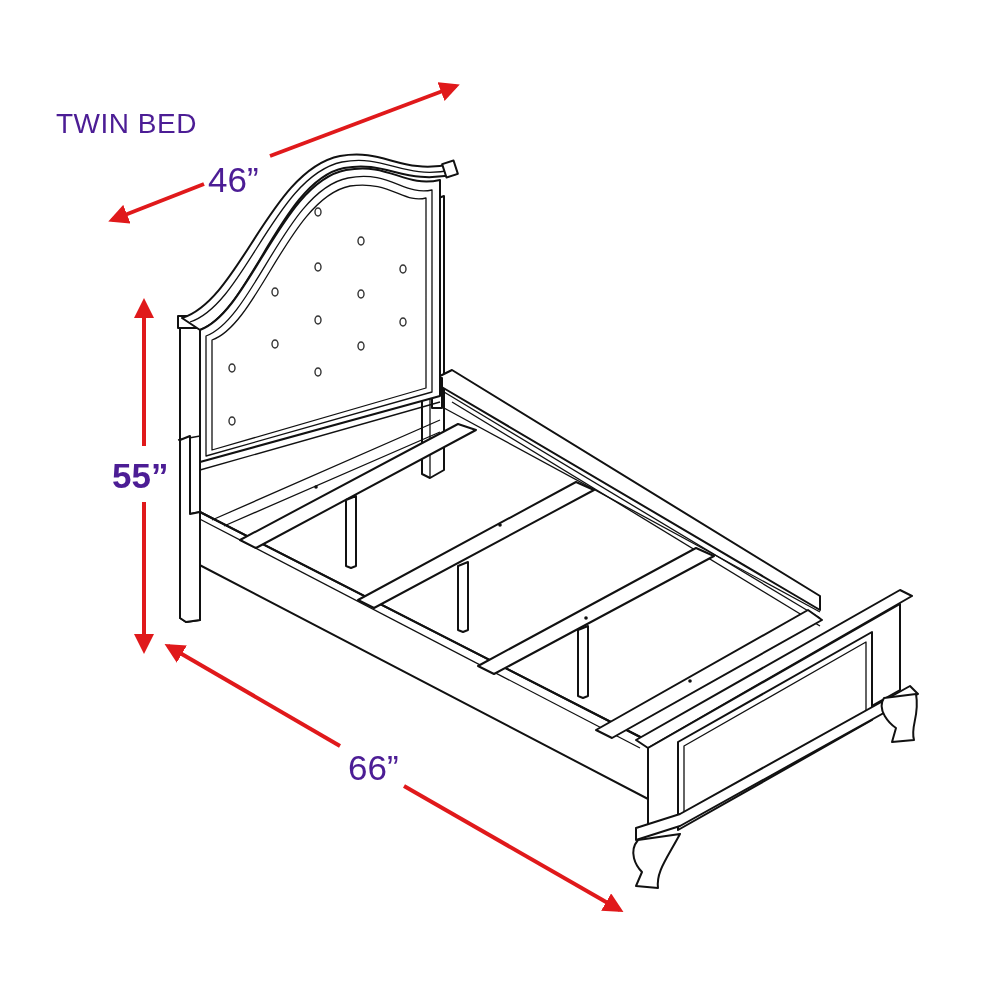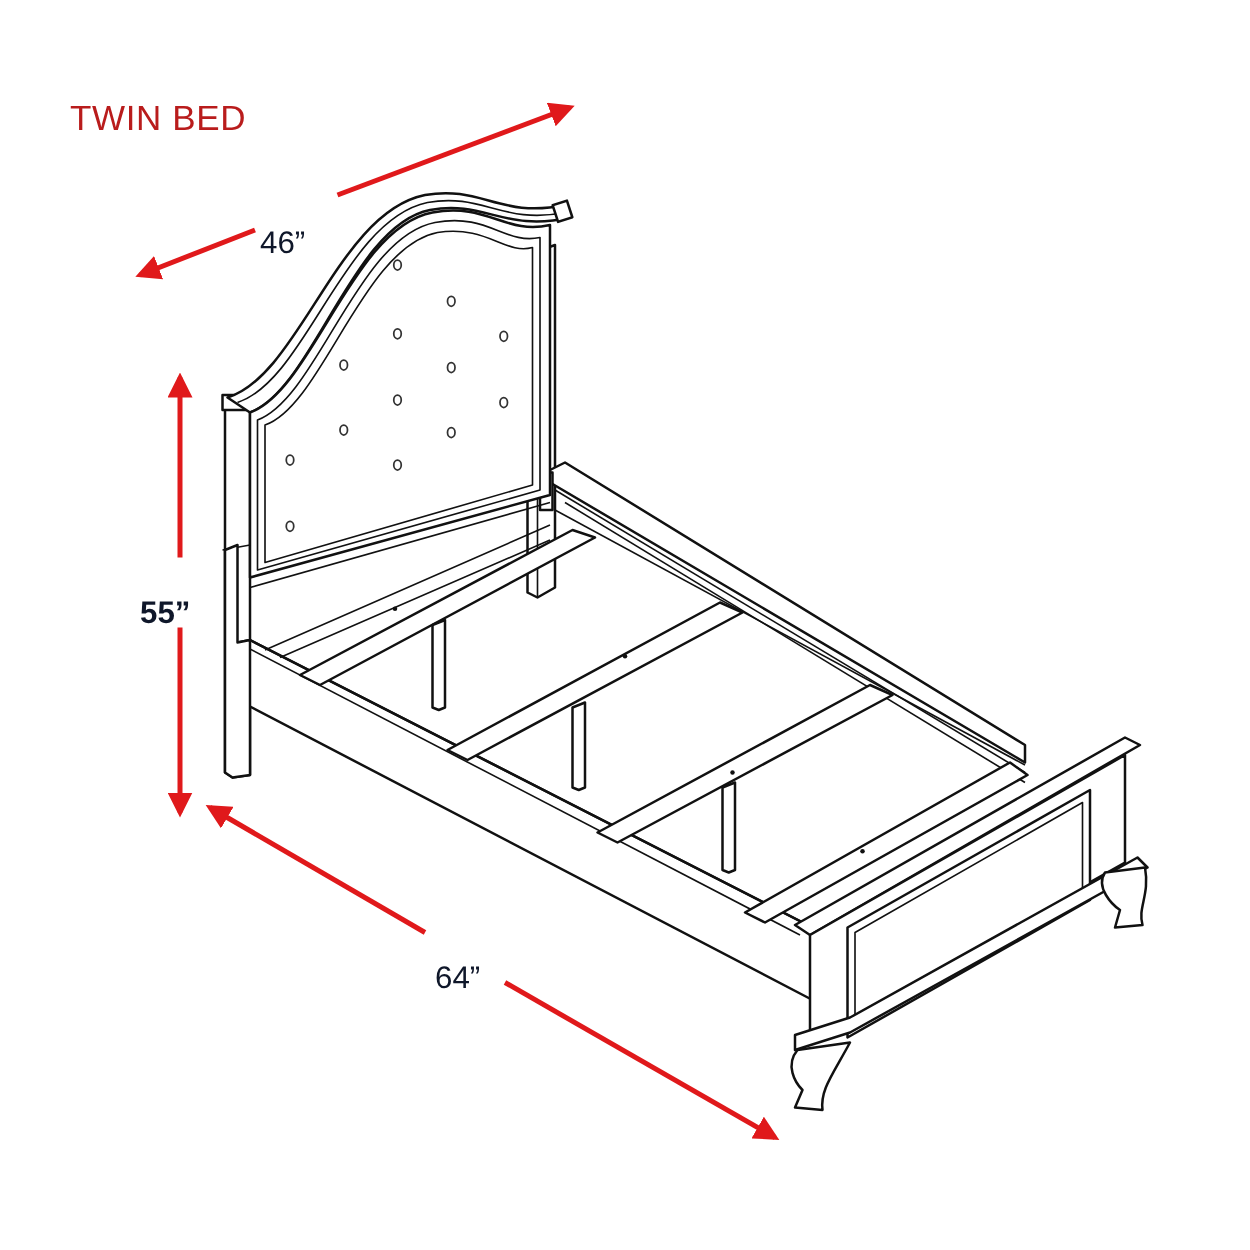--- a/index.html
+++ b/index.html
@@ -1,35 +1,35 @@
 <!DOCTYPE html>
 <html><head>
 <meta charset="utf-8">
 <style>
   html,body{margin:0;padding:0;background:#ffffff;}
   body{width:1000px;height:1000px;position:relative;overflow:hidden;font-family:"Liberation Sans","DejaVu Sans",sans-serif;}
-  .title{position:absolute;left:56px;top:79px;font-size:28px;color:#b91c1c;letter-spacing:0.5px;}
-  .dim{position:absolute;font-size:25px;color:#0f172a;margin-top:20px;}
+  .title{position:absolute;left:56px;top:108px;font-size:28px;color:#4c1d95;letter-spacing:0.5px;}
+  .dim{position:absolute;font-size:35px;color:#4c1d95;}
   #dim-width{left:208px;top:160px;}
   #dim-height{left:112px;top:456px;font-weight:bold;}
   #dim-length{left:348px;top:748px;}
   svg{position:absolute;left:0;top:0;}
   .ln{fill:none;stroke:#111;stroke-width:2;stroke-linejoin:round;stroke-linecap:round;}
   .thin{fill:none;stroke:#111;stroke-width:1.3;stroke-linejoin:round;}
   .face{fill:#fff;stroke:#111;stroke-width:2;stroke-linejoin:round;}
   .red{stroke:#e0191b;stroke-width:4;fill:none;}
   .tuft{fill:#fff;stroke:#333;stroke-width:1.4;}
 </style>
 </head>
 <body>
 
 <div class="title">TWIN BED</div>
 <div class="dim" id="dim-width">46”</div>
 <div class="dim" id="dim-height">55”</div>
-<div class="dim" id="dim-length">64”</div>
+<div class="dim" id="dim-length">66”</div>
 
 <svg width="1000" height="1000" viewBox="0 0 1000 1000">
   <defs>
     <marker id="arr" viewBox="0 0 10 10" refX="8" refY="5" markerWidth="5" markerHeight="5" orient="auto-start-reverse">
       <path d="M0,0 L10,5 L0,10 z" fill="#e0191b"></path>
     </marker>
   </defs>
 
   <g>
     <line class="red" x1="112" y1="220" x2="204" y2="184" marker-start="url(#arr)"></line>

